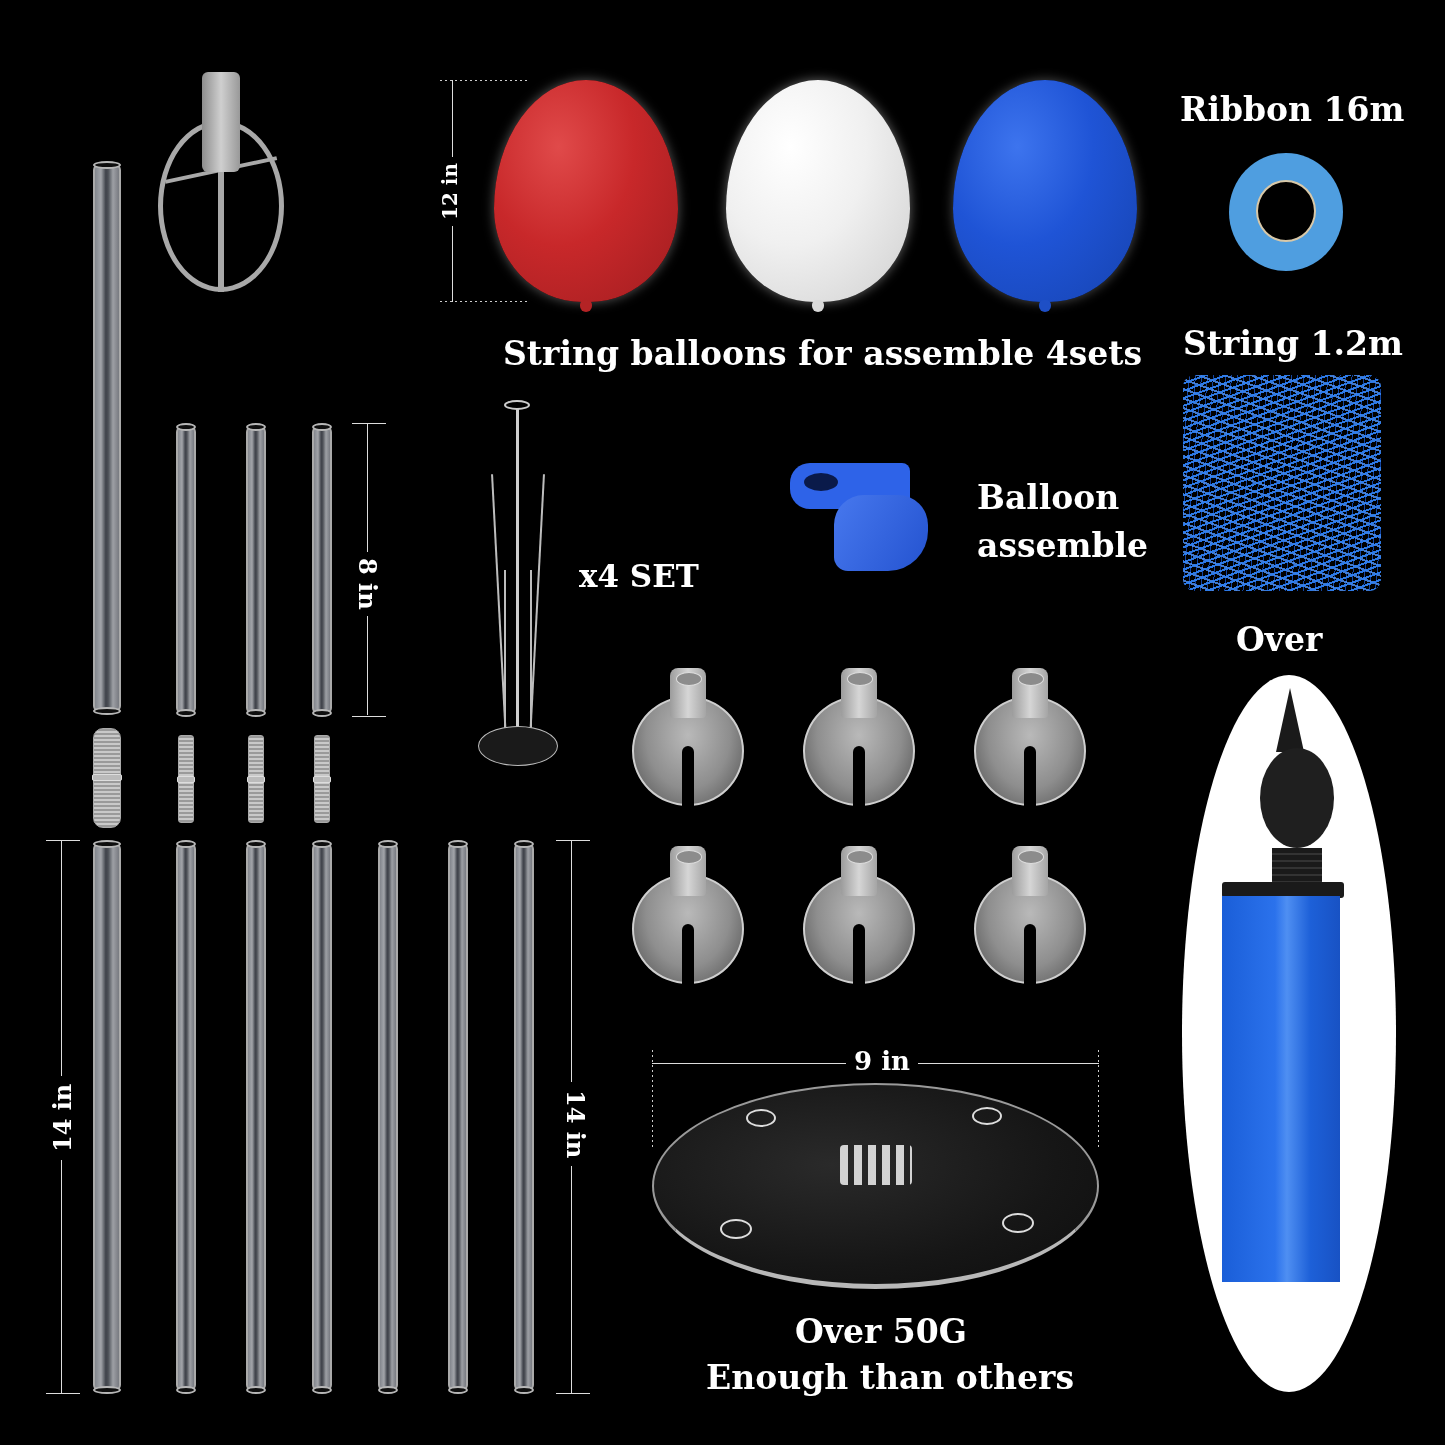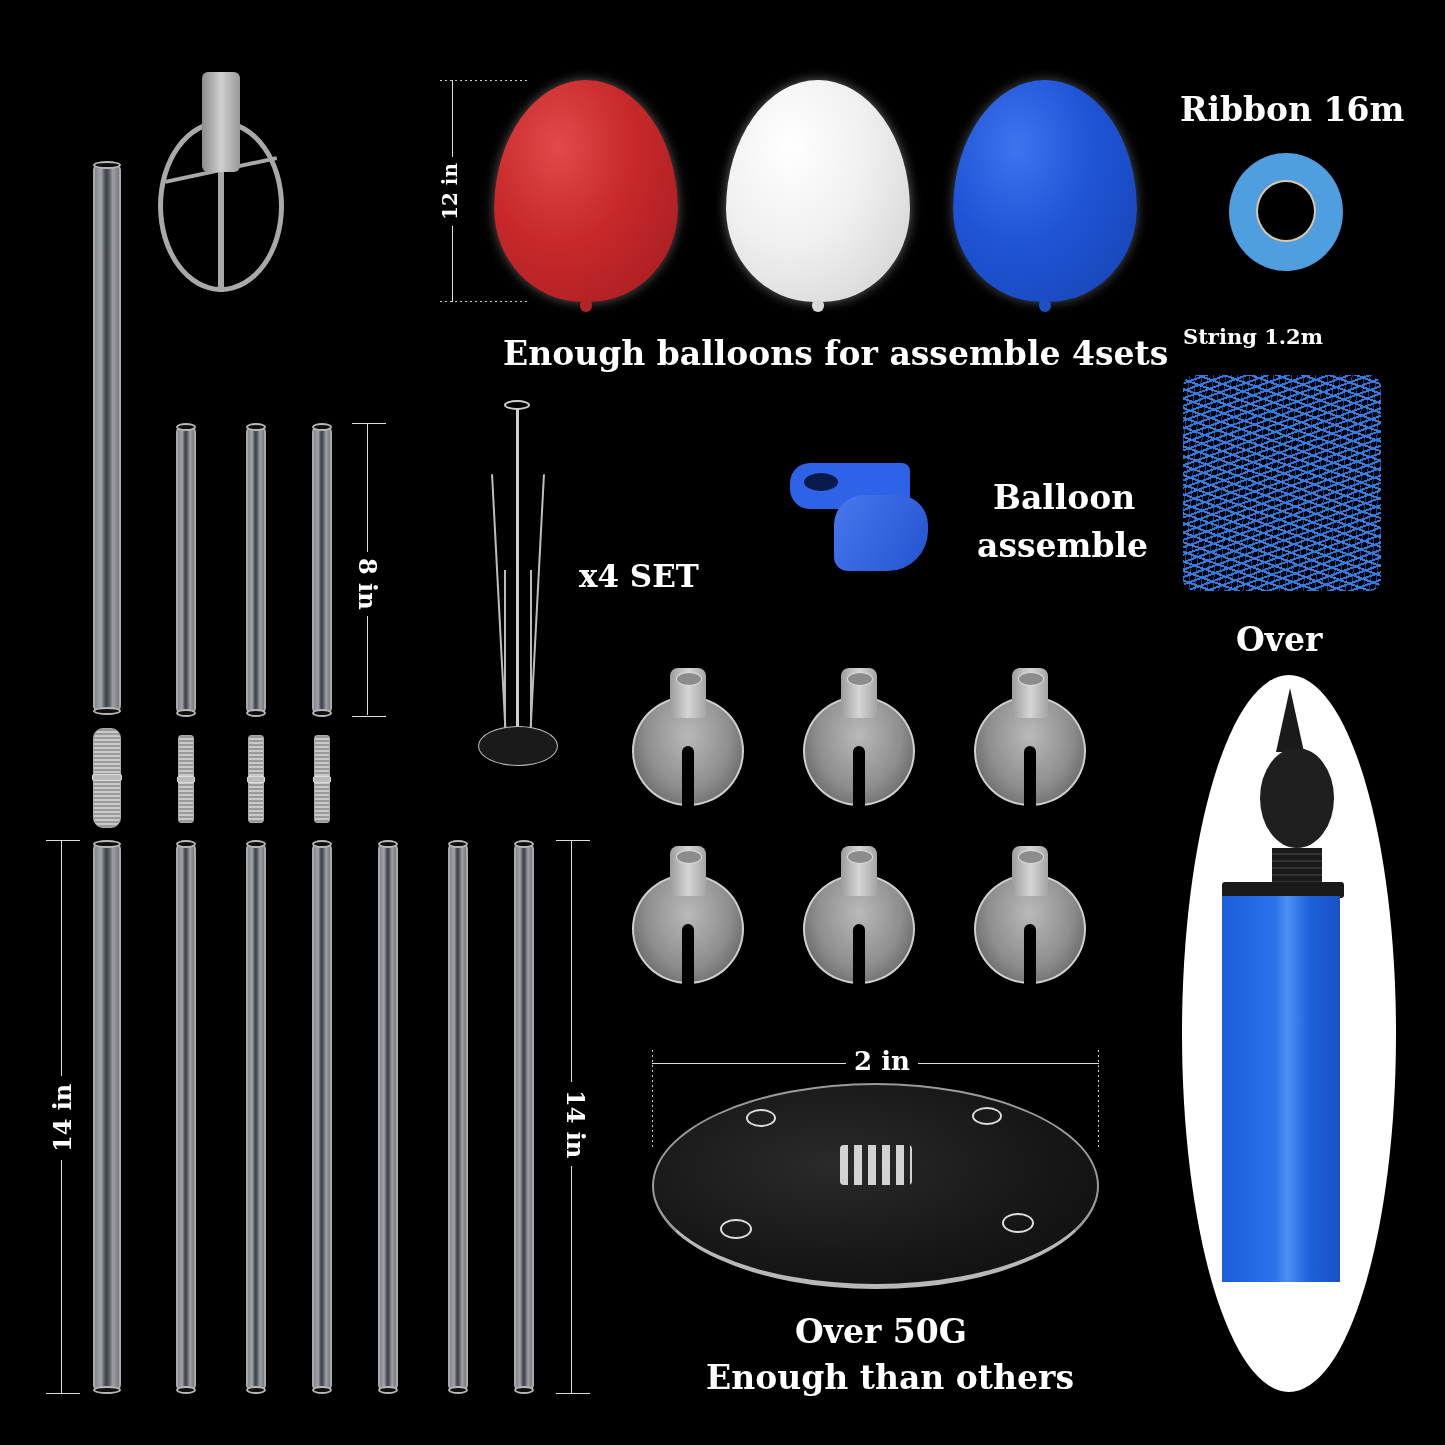--- a/index.html
+++ b/index.html
@@ -76,27 +76,27 @@
 <div class="balloon" style="left:494px;top:80px;width:184px;height:222px;background:radial-gradient(ellipse at 35% 30%,#e04a4a 0%,#c8282a 45%,#a11d20 100%);box-shadow:0 0 12px rgba(255,255,255,.35);">
   <div class="knot" style="background:#b42325;"></div>
 </div>
 <div class="balloon" style="left:726px;top:80px;width:184px;height:222px;background:radial-gradient(ellipse at 35% 30%,#ffffff 0%,#f0f0f0 45%,#cfcfcf 100%);box-shadow:0 0 12px rgba(255,255,255,.4);">
   <div class="knot" style="background:#d9d9d9;"></div>
 </div>
 <div class="balloon" style="left:953px;top:80px;width:184px;height:222px;background:radial-gradient(ellipse at 35% 30%,#3d74ee 0%,#1f54d6 45%,#1643b0 100%);box-shadow:0 0 12px rgba(255,255,255,.3);">
   <div class="knot" style="background:#1e4fc6;"></div>
 </div>
 
-<div class="lbl" style="left:503px;top:334px;font-size:33px;">Enough balloons for assemble 4sets</div>
+<div class="lbl" style="left:503px;top:334px;font-size:33px;">String balloons for assemble 4sets</div>
 
 <div class="lbl" style="left:1180px;top:90px;font-size:33px;">Ribbon 16m</div>
 <div class="abs" style="left:1229px;top:153px;width:114px;height:118px;border-radius:50%;background:#4f9ee0;"></div>
 <div class="abs" style="left:1256px;top:180px;width:60px;height:62px;border-radius:50%;background:#000;border:2px solid #d8c8a8;box-sizing:border-box;"></div>
 
-<div class="lbl" style="left:1183px;top:324px;font-size:21px;">String 1.2m</div>
+<div class="lbl" style="left:1183px;top:324px;font-size:33px;">String 1.2m</div>
 <div class="abs" style="left:1183px;top:375px;width:198px;height:216px;background:
   repeating-linear-gradient(160deg,rgba(47,127,240,.95) 0 2px,transparent 2px 7px),
   repeating-linear-gradient(20deg,rgba(80,150,255,.8) 0 2px,transparent 2px 9px),
   repeating-linear-gradient(95deg,rgba(30,100,230,.7) 0 1px,transparent 1px 6px);
   border-radius:12px;"></div>
 
 <div class="abs" style="left:478px;top:400px;width:80px;height:366px;">
   <div class="abs" style="left:38px;top:8px;width:3px;height:332px;background:#cfcfcf;"></div>
   <div class="abs" style="left:26px;top:0;width:26px;height:10px;border:2px solid #ccc;border-radius:50%;box-sizing:border-box;"></div>
   <div class="abs" style="left:20px;top:74px;width:2px;height:266px;background:#bdbdbd;transform:rotate(-3deg);"></div>
@@ -105,21 +105,21 @@
   <div class="abs" style="left:52px;top:170px;width:2px;height:170px;background:#bdbdbd;"></div>
   <div class="abs" style="left:0;top:326px;width:80px;height:40px;border-radius:50%;background:#1a1a1a;border:1px solid #bbb;box-sizing:border-box;"></div>
 </div>
 <div class="lbl" style="left:579px;top:558px;font-size:31px;">x4 SET</div>
 
 <div class="abs" style="left:790px;top:455px;width:140px;height:118px;">
   <div class="abs" style="left:0;top:8px;width:120px;height:46px;border-radius:20px 8px 8px 20px;background:#2e63e8;"></div>
   <div class="abs" style="left:14px;top:18px;width:34px;height:18px;border-radius:50%;background:#0a1a4a;"></div>
   <div class="abs" style="left:44px;top:40px;width:94px;height:76px;border-radius:30px 30px 40px 14px;background:linear-gradient(120deg,#4778ee,#2453d0);"></div>
 </div>
-<div class="lbl" style="left:977px;top:478px;font-size:33px;margin-left:16px;">Balloon</div>
+<div class="lbl" style="left:977px;top:478px;font-size:33px;">Balloon</div>
 <div class="lbl" style="left:977px;top:526px;font-size:33px;">assemble</div>
 
 <div class="holder" style="left:632px;top:668px;">
     <div class="base"></div>
     <div class="cup"></div>
     <div class="slot"></div>
   </div>
 <div class="holder" style="left:803px;top:668px;">
     <div class="base"></div>
     <div class="cup"></div>
@@ -142,21 +142,21 @@
   </div>
 <div class="holder" style="left:974px;top:846px;">
     <div class="base"></div>
     <div class="cup"></div>
     <div class="slot"></div>
   </div>
 
 <div class="dim-h" style="left:652px;top:1063px;width:447px;"></div>
 <div class="dim-v" style="left:652px;top:1050px;height:100px;background:repeating-linear-gradient(180deg,#ccc 0 2px,transparent 2px 5px);"></div>
 <div class="dim-v" style="left:1098px;top:1050px;height:100px;background:repeating-linear-gradient(180deg,#ccc 0 2px,transparent 2px 5px);"></div>
-<div class="lbl" style="left:846px;top:1046px;font-size:26px;background:#000;padding:0 8px;">2 in</div>
+<div class="lbl" style="left:846px;top:1046px;font-size:26px;background:#000;padding:0 8px;">9 in</div>
 
 <div class="abs" style="left:652px;top:1083px;width:447px;height:206px;border-radius:50%;background:radial-gradient(ellipse at 40% 40%,#2a2a2a 0%,#161616 60%,#0d0d0d 100%);border:2px solid #9a9a9a;border-bottom:5px solid #b8b8b8;box-sizing:border-box;">
   <div class="abs" style="left:92px;top:24px;width:26px;height:14px;border:2px solid #ddd;border-radius:50%;"></div>
   <div class="abs" style="left:318px;top:22px;width:26px;height:14px;border:2px solid #ddd;border-radius:50%;"></div>
   <div class="abs" style="left:66px;top:134px;width:28px;height:16px;border:2px solid #ddd;border-radius:50%;"></div>
   <div class="abs" style="left:348px;top:128px;width:28px;height:16px;border:2px solid #ddd;border-radius:50%;"></div>
   <div class="abs" style="left:186px;top:60px;width:72px;height:40px;background:repeating-linear-gradient(90deg,#e6e6e6 0 8px,transparent 8px 14px);border-radius:4px;opacity:.9;"></div>
 </div>
 
 <div class="lbl" style="left:795px;top:1312px;font-size:33px;">Over 50G</div>

